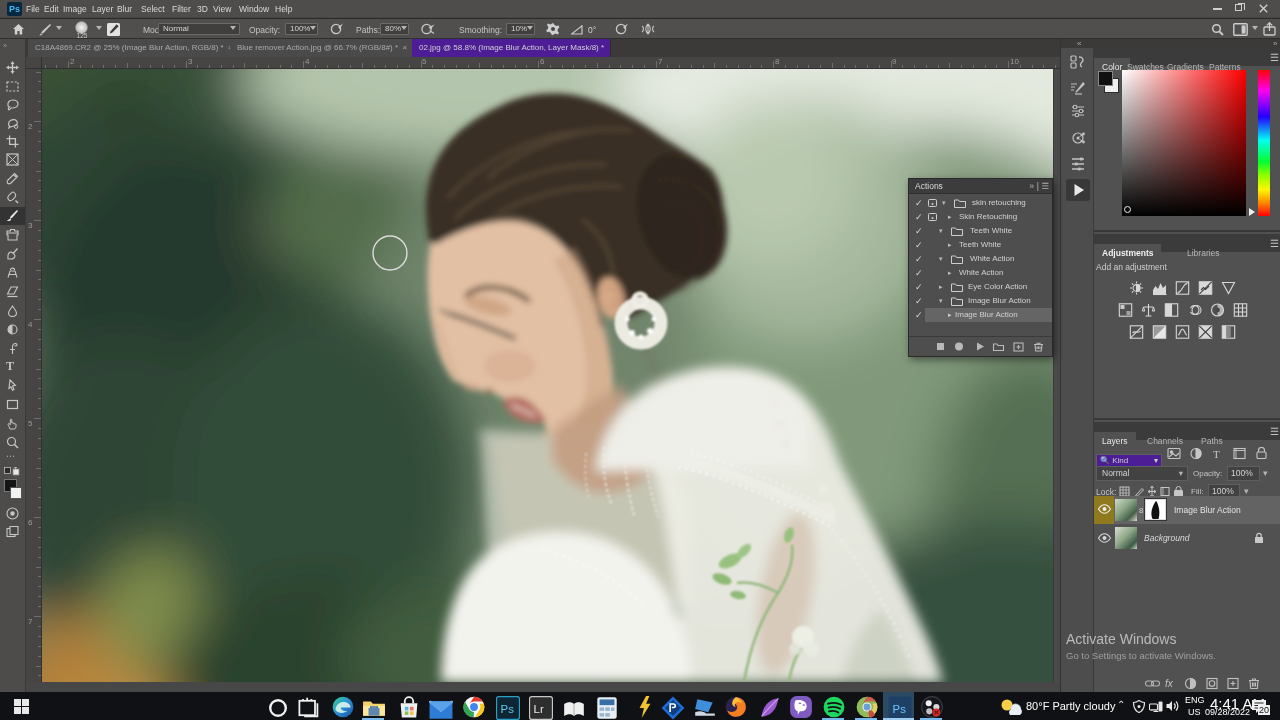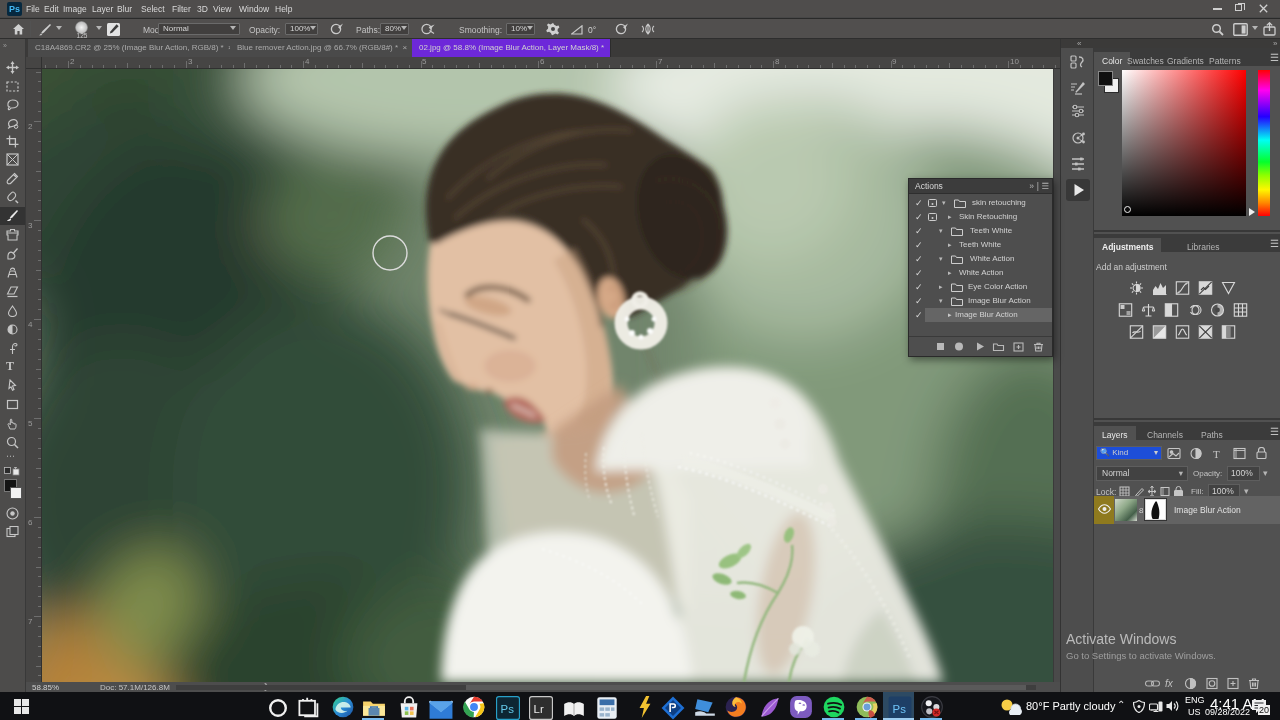--- a/index.html
+++ b/index.html
@@ -14,40 +14,40 @@
 
 #optionsbar { left:0; top:18px; width:1280px; height:21px; background:#514f4e; border-top:1px solid #2a2a2a; border-bottom:1px solid #2e2e2e; color:#cacaca; font-size:11px; }
 .obox { position:absolute; top:4px; height:12px; background:#413f3e; border:1px solid #6a6a6a; border-radius:1px; color:#d6d6d6; font-size:8px; line-height:10px; padding-left:4px; }
 .olabel { position:absolute; top:6px; color:#c3c3c3; font-size:8.5px; }
 .osep { position:absolute; top:2px; width:1px; height:16px; background:#383838; border-right:1px solid #525252; }
 .chev { position:absolute; top:7px; width:6px; height:4px; }
 .chev:before { content:""; position:absolute; border-left:3px solid transparent; border-right:3px solid transparent; border-top:4px solid #b5b5b5; }
 
 #tabbar { left:26px; top:39px; width:1034px; height:18px; background:#3b3a39; }
 .dtab { position:absolute; top:0; height:18px; background:#4a4a4a; color:#ababab; font-size:8px; line-height:18px; padding:0 6px 0 7px; border-right:1px solid #2c2c2c; white-space:nowrap; }
-.dtab.active { background:#6d28d9; color:#d0d0d0; }
+.dtab.active { background:#4c1d95; color:#d0d0d0; }
 
 #toolbar { left:0; top:39px; width:26px; height:653px; background:#4d4c4b; border-right:1px solid #393939; }
 
 #rulercorner { left:26px; top:57px; width:16px; height:12px; background:#464544; border-right:1px solid #303030; border-bottom:1px solid #303030; }
 #rulerh { left:42px; top:57px; width:1018px; height:12px; background:#464544; border-bottom:1px solid #303030; color:#9a9a9a; font-size:8px; }
 #rulerv { left:26px; top:69px; width:16px; height:613px; background:#464544; border-right:1px solid #303030; color:#9a9a9a; font-size:8px; }
 .tickh { position:absolute; bottom:0; width:1px; height:4px; background:#6e6e6e; }
 .tickv { position:absolute; right:0; width:4px; height:1px; background:#6e6e6e; }
 
 #canvas { left:42px; top:69px; width:1011px; height:613px; background:#5b6e59; overflow:hidden; }
 #vscroll { left:1053px; top:69px; width:7px; height:613px; background:#4a4a4a; border-left:1px solid #3a3a3a; }
 
 #statusbar { left:26px; top:682px; width:1034px; height:10px; background:#4d4d4d; color:#cfcfcf; font-size:8px; }
 
 #rightcol { left:1060px; top:39px; width:220px; height:653px; background:#515151; border-left:1px solid #333; }
 #iconstrip { position:absolute; left:0px; top:9px; width:33px; height:644px; background:#4d4d4d; border-right:1px solid #3a3a3a; }
 .pstrip { position:absolute; left:33px; width:187px; background:#515151; }
 .phead { position:absolute; left:0; top:0; width:100%; height:18px; background:#3b3b3b; color:#b5b5b5; font-size:8.5px; }
-.ptab { position:absolute; top:4px; height:18px; line-height:18px; padding:0 8px; }
+.ptab { position:absolute; top:10px; height:18px; line-height:18px; padding:0 8px; }
 .ptab.on { background:#515151; color:#e8e8e8; }
 
 #actions { left:908px; top:178px; width:145px; height:179px; background:#4e4e4e; border:1px solid #2a2a2a; box-shadow:2px 3px 8px rgba(0,0,0,.45); color:#ccc; }
 #actions .titl { position:absolute; left:0; top:0; width:100%; height:15px; background:#3c3c3c; font-size:8.5px; color:#d8d8d8; line-height:15px; padding-left:6px; border-bottom:1px solid #2e2e2e; }
 .arow { position:absolute; left:0; width:143px; height:14px; font-size:8px; color:#d2d2d2; line-height:14px; }
 .arow .chk { position:absolute; left:6px; top:3px; font-size:9px; color:#d8d8d8; line-height:8px; }
 
 #taskbar { left:0; top:692px; width:1280px; height:28px; background:#101114; }
 #searchbox { position:absolute; left:46px; top:1px; width:215px; height:27px; background:#f3f3f3; color:#4e4e4e; font-size:11.5px; line-height:27px; }
 .tbicon { position:absolute; top:2px; width:24px; height:24px; }
@@ -556,27 +556,20 @@
       <circle cx="770" cy="580" r="8" fill="#eaece3" opacity="0.9"></circle>
       <circle cx="753" cy="580" r="6" fill="#e4e8dd" opacity="0.85"></circle>
     </g>
     <rect width="1011" height="613" fill="#cdd6c6" opacity="0.05"></rect>
 
     <circle cx="348" cy="184" r="17" fill="none" stroke="#dcdcdc" stroke-width="1.4"></circle>
   </svg>
   </div>
   <div id="vscroll" class="abs"></div>
 
-  <div id="statusbar" class="abs">
-    <span class="abs" style="left:6px;top:1px">58.85%</span>
-    <span class="abs" style="left:74px;top:1px;color:#c4c4c4">Doc: 57.1M/126.8M</span>
-    <span class="abs" style="left:237px;top:0px;color:#9a9a9a">❯</span>
-    <div class="abs" style="left:150px;top:3px;width:860px;height:5px;background:#3e3e3e"></div>
-    <div class="abs" style="left:440px;top:3px;width:560px;height:5px;background:#5a5a5a"></div>
-  </div>
 
   <div id="rightcol" class="abs">
     <div class="abs" style="left:0;top:0;width:220px;height:9px;background:#3b3a39"></div>
     <div class="abs" style="left:16px;top:0px;color:#a8a8a8;font-size:8px">«</div>
     <div class="abs" style="left:212px;top:0px;color:#a8a8a8;font-size:8px">»</div>
 
     <div id="iconstrip">
       <svg class="abs" style="left:9px;top:6px" width="16" height="16" viewBox="0 0 16 16">
           <rect x="1" y="2" width="5" height="5" rx="1" fill="none" stroke="#c2c2c2" stroke-width="1.2"></rect>
           <rect x="1" y="9" width="5" height="5" rx="1" fill="none" stroke="#c2c2c2" stroke-width="1.2"></rect>
@@ -721,21 +714,21 @@
     </div>
 
     <div class="pstrip" style="top:383px;height:270px">
       <div class="phead">
         <div class="ptab on" style="left:0px">Layers</div>
         <div class="ptab" style="left:45px">Channels</div>
         <div class="ptab" style="left:99px">Paths</div>
       </div>
       <div class="abs" style="left:176px;top:4px;color:#c2c2c2;font-size:10px">☰</div>
 
-      <div class="abs" style="left:2px;top:24px;width:66px;height:14px;background:#1d4ed8;border:1px solid #5e5e5e;color:#cdcdcd;font-size:8px;line-height:12px;padding-left:3px">🔍 Kind <span style="float:right;margin-right:3px">▾</span></div>
+      <div class="abs" style="left:2px;top:32px;width:66px;height:14px;background:#4c1d95;border:1px solid #5e5e5e;color:#cdcdcd;font-size:8px;line-height:12px;padding-left:3px">🔍 Kind <span style="float:right;margin-right:3px">▾</span></div>
       <svg class="abs" style="left:73px;top:25px" width="150" height="13" viewBox="0 0 150 13">
         <g fill="none" stroke="#c6c6c6" stroke-width="1.1">
           <rect x="1" y="1.5" width="12" height="10" rx="1"></rect>
             <circle cx="4.5" cy="5" r="1.3" fill="#c6c6c6"></circle>
             <path d="M2 10 L6 6.5 L9 9 L12 6"></path>
           <g transform="translate(23,0)">
               <circle cx="6" cy="6.5" r="5"></circle>
               <path d="M6 1.5 A5 5 0 0 1 6 11.5 Z" fill="#c6c6c6"></path>
             </g>
           <text x="46" y="11" font-size="11" fill="#c6c6c6" stroke="none" font-family="Liberation Serif">T</text>
@@ -788,20 +781,32 @@
         <div class="abs" style="left:21px;top:3px;width:22px;height:22px;background:linear-gradient(135deg,#cfd8c8 0%,#8fa989 40%,#45604a 75%,#d8dcd2 100%)"></div>
         <div class="abs" style="left:45px;top:10px;color:#d0d0d0;font-size:8px">8</div>
         <div class="abs" style="left:51px;top:3px;width:21px;height:21px;background:#ffffff;border:1px solid #dcdcdc;outline:1px solid #333">
           <svg width="19" height="19" viewBox="0 0 19 19">
               <path d="M9.5 1.5 C8 4 7 6 6.2 8.5 C5.4 11 5.2 13.5 5.6 16 C5.9 17.8 6.5 19 7 19 L12.5 19 C13.2 17 13.6 13.5 13.2 10 C12.8 6.5 11.5 3.5 10.8 1.5 Z" fill="#111"></path>
             </svg>
         </div>
         <div class="abs" style="left:80px;top:9px;color:#e2e2e2;font-size:8.5px">Image Blur Action</div>
       </div>
 
+      <div class="abs" style="left:0px;top:103px;width:187px;height:27px">
+        <svg class="abs" style="left:4px;top:8px" width="13" height="10" viewBox="0 0 13 10">
+            <path d="M0.5 5 C2.5 1.8 4.5 0.8 6.5 0.8 C8.5 0.8 10.5 1.8 12.5 5 C10.5 8.2 8.5 9.2 6.5 9.2 C4.5 9.2 2.5 8.2 0.5 5 Z" fill="none" stroke="#d5d5d5" stroke-width="1.1"></path>
+            <circle cx="6.5" cy="5" r="2" fill="#d5d5d5"></circle>
+          </svg>
+        <div class="abs" style="left:21px;top:2px;width:22px;height:22px;background:linear-gradient(135deg,#d8dcd2 0%,#8fa989 45%,#3d5a45 80%,#cfd8c8 100%)"></div>
+        <div class="abs" style="left:50px;top:8px;color:#d8d8d8;font-size:8.5px;font-style:italic">Background</div>
+        <svg class="abs" style="left:160px;top:7px" width="10" height="12" viewBox="0 0 10 12">
+            <rect x="1" y="5" width="8" height="6" rx="0.5" fill="#c9c9c9"></rect>
+            <path d="M2.8 5 L2.8 3.5 A2.2 2.2 0 0 1 7.2 3.5 L7.2 5" fill="none" stroke="#c9c9c9" stroke-width="1.2"></path>
+          </svg>
+      </div>
 
       <svg class="abs" style="left:51px;top:255px" width="126" height="13" viewBox="0 0 126 13">
         <g fill="none" stroke="#c0c0c0" stroke-width="1.1">
           <rect x="0.5" y="4" width="8" height="5" rx="2.5" opacity="0.9"></rect>
             <rect x="6.5" y="4" width="8" height="5" rx="2.5" opacity="0.9"></rect>
           <text x="20" y="10" font-size="10" font-style="italic" fill="#c0c0c0" stroke="none">fx</text>
           <g transform="translate(40,0)">
               <circle cx="5.5" cy="6.5" r="5"></circle>
               <path d="M5.5 1.5 A5 5 0 0 1 5.5 11.5 Z" fill="#c0c0c0"></path>
             </g>

